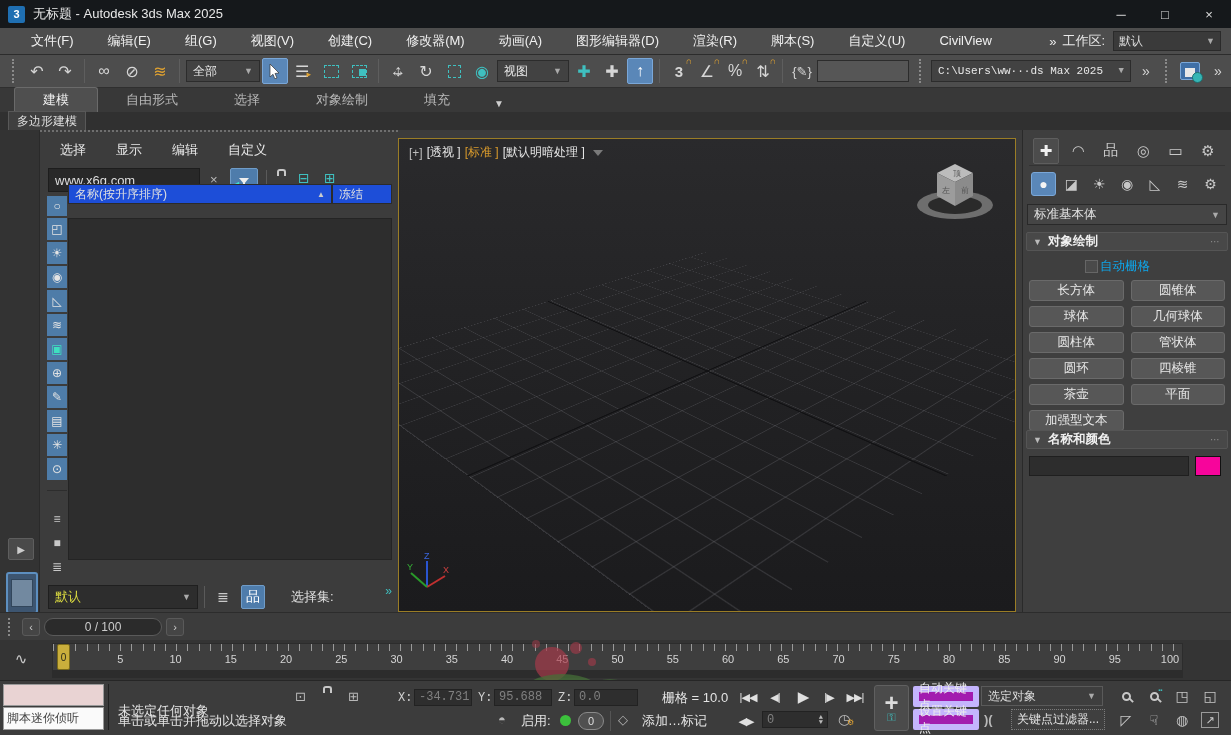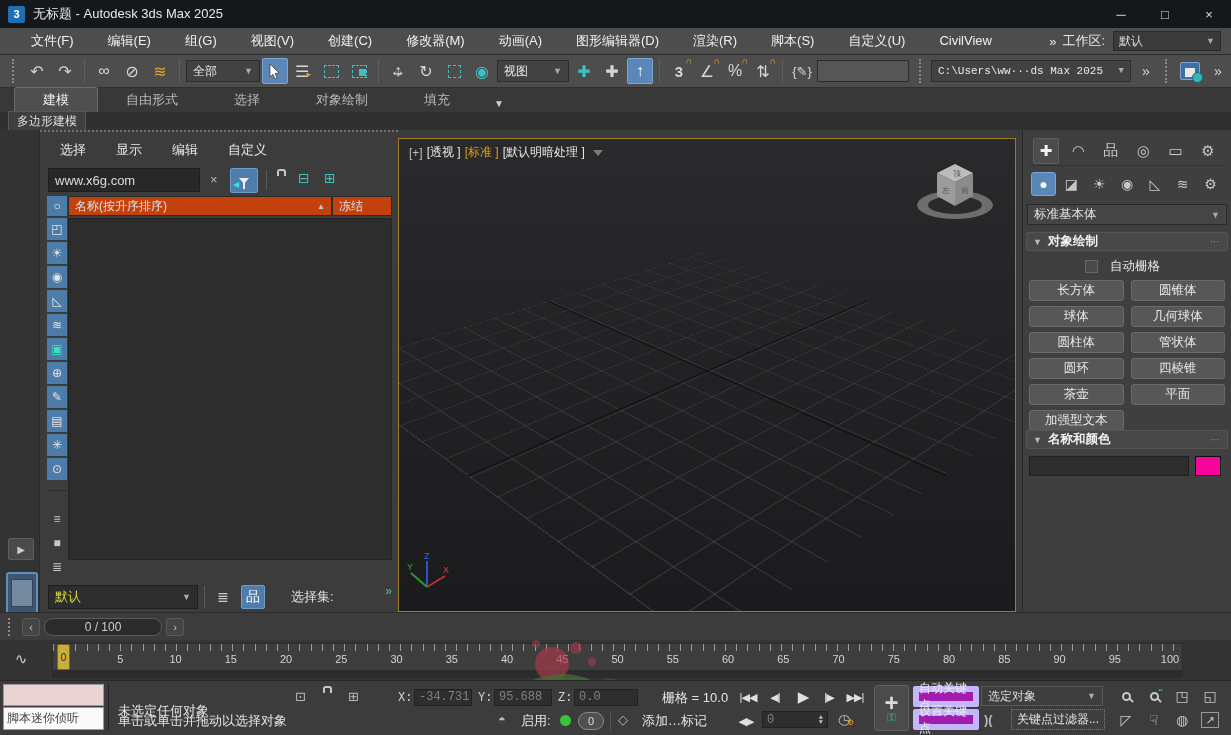--- a/index.html
+++ b/index.html
@@ -61,21 +61,21 @@
   .ex-search { position:absolute; left:8px; top:36px; width:152px; height:24px; background:#282828; border:1px solid #1d1d1d; color:#ddd; font-size:13px; padding:0 6px; font-family:inherit; }
   .ex-clear { position:absolute; left:170px; top:40px; color:#b8b8b8; font-size:13px; }
   .filter-btn { position:absolute; left:190px; top:36px; width:28px; height:25px; background:#4e7cab; border:1px solid #6f9cc8; border-radius:2px; display:flex; align-items:center; justify-content:center; }
   .funnel { width:0; height:0; border-left:5px solid transparent; border-right:5px solid transparent; border-top:6px solid #eee; position:relative; }
   .funnel::after { content:''; position:absolute; left:-1px; top:-1px; width:2px; height:6px; background:#eee; }
   .funnel-arrow { position:absolute; left:2px; bottom:3px; color:#3fe0d0; font-size:8px; }
   .ex-sep { position:absolute; left:226px; top:38px; width:1px; height:20px; background:#2f2f2f; border-right:1px solid #5a5a5a; }
   .lockx { width:9px; height:7px; background:#c8c8c8; border-radius:1px; position:relative; }
   .lockx::before { content:''; position:absolute; top:-5px; left:1px; width:5px; height:5px; border:2px solid #c8c8c8; border-bottom:none; border-radius:3px 3px 0 0; }
   .ex-hdr-icon { position:absolute; left:7px; top:64px; width:20px; height:20px; background:#4e7ca8; display:flex; align-items:center; justify-content:center; color:#e8e8e8; font-size:12px; }
-  .ex-col { position:absolute; top:64px; height:20px; background:#c2410c; border:1px solid #2b2b2b; display:flex; align-items:center; padding:0 6px; font-size:12px; color:#e0e0e0; }
+  .ex-col { position:absolute; top:52px; height:20px; background:#1d4ed8; border:1px solid #2b2b2b; display:flex; align-items:center; padding:0 6px; font-size:12px; color:#e0e0e0; }
   .icon-strip { position:absolute; left:7px; top:86px; width:20px; display:flex; flex-direction:column; gap:2px; }
   .strip-icon { width:20px; height:22px; background:#4e7ca8; color:#e4e4e4; font-size:12px; display:flex; align-items:center; justify-content:center; }
   .strip-icon.plain { background:transparent; color:#c8c8c8; }
   .strip-gap { height:16px; border-top:1px solid #2d2d2d; margin-top:8px; }
   .ex-list { position:absolute; left:28px; top:86px; width:324px; height:342px; background:#2d2d2d; border:1px solid #242424; }
   .ex-footer { position:absolute; left:0; top:448px; width:358px; height:34px; display:flex; align-items:center; padding-left:8px; gap:6px; }
   .preset-combo { width:150px; height:24px; background:#2d2d2d; border:1px solid #1f1f1f; display:flex; align-items:center; padding:0 6px; color:#d8d840; font-size:13px; }
   .ex-foot-icon { width:24px; height:24px; display:flex; align-items:center; justify-content:center; color:#c8c8c8; font-size:14px; }
   .ex-foot-icon.blue { background:#4e7cab; border:1px solid #6f9cc8; border-radius:2px; color:#fff; }
   .selset-label { color:#e0e0e0; font-size:13px; margin-left:20px; }
@@ -102,21 +102,21 @@
   .cp-tab { width:26px; height:26px; display:flex; align-items:center; justify-content:center; color:#c8c8c8; font-size:15px; }
   .cp-tab.active { background:#4c4c4c; border:1px solid #5e5e5e; border-radius:2px; color:#f0f0f0; font-weight:bold; }
   .cp-cats { position:absolute; left:6px; top:40px; width:196px; height:28px; display:flex; align-items:center; justify-content:space-between; padding:0 2px; }
   .cp-cat { width:25px; height:24px; display:flex; align-items:center; justify-content:center; color:#c8c8c8; font-size:14px; }
   .cp-cat.active { background:#5a87b8; border:1px solid #7aa7d8; border-radius:3px; color:#f4f4f4; }
   .cp-combo { position:absolute; left:4px; top:74px; width:200px; height:21px; background:#454545; border:1px solid #292929; display:flex; align-items:center; padding:0 6px; font-size:12.5px; color:#e4e4e4; }
   .rollout { position:absolute; left:3px; width:202px; height:19px; background:#484848; border:1px solid #555; border-radius:2px; display:flex; align-items:center; padding:0 6px; gap:6px; }
   .rollout .tri { font-size:9px; color:#bbb; }
   .rollout .rtitle { font-weight:bold; font-size:12.5px; color:#f0f0f0; }
   .rollout .grip { margin-left:auto; color:#8a8a8a; font-size:10px; letter-spacing:1px; }
-  .autogrid { position:absolute; left:62px; top:128px; display:flex; align-items:center; gap:12px; color:#e5e5e5; font-size:12.5px; }
+  .autogrid { position:absolute; left:62px; top:128px; display:flex; align-items:center; gap:2px; color:#0ea5e9; font-size:12.5px; }
   .cbx { width:13px; height:13px; background:#4a4a4a; border:1px solid #666; }
   .obj-grid { position:absolute; left:6px; top:150px; width:196px; display:grid; grid-template-columns:1fr 1fr; gap:5px 7px; }
   .obj-btn { height:21px; background:#575757; border:1px solid #6a6a6a; border-radius:3px; display:flex; align-items:center; justify-content:center; font-size:12.5px; color:#e8e8e8; }
   .name-field { position:absolute; left:6px; top:326px; width:160px; height:20px; background:#2d2d2d; border:1px solid #1f1f1f; }
   .color-swatch { position:absolute; left:172px; top:326px; width:26px; height:20px; border:1px solid #111; }
 
   
   .trackstrip { left:0; top:612px; width:1231px; height:28px; background:#3c3c3c; border-top:1px solid #2c2c2c; display:flex; align-items:center; padding-left:8px; gap:4px; }
   .tb-arrow { width:18px; height:18px; background:#454545; border:1px solid #5a5a5a; border-radius:3px; color:#ccc; font-size:11px; display:flex; align-items:center; justify-content:center; }
   .frame-pill { width:118px; height:18px; background:#2b2b2b; border:1px solid #5a5a5a; border-radius:9px; color:#ccc; font-size:12px; display:flex; align-items:center; justify-content:center; }

